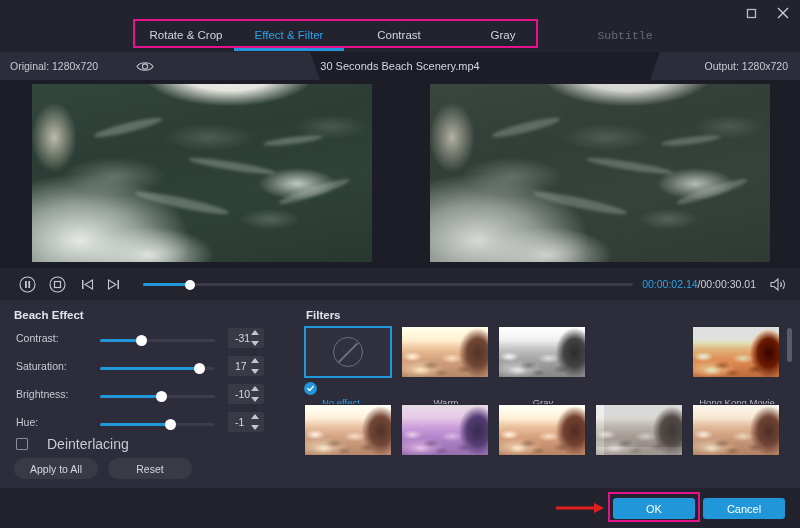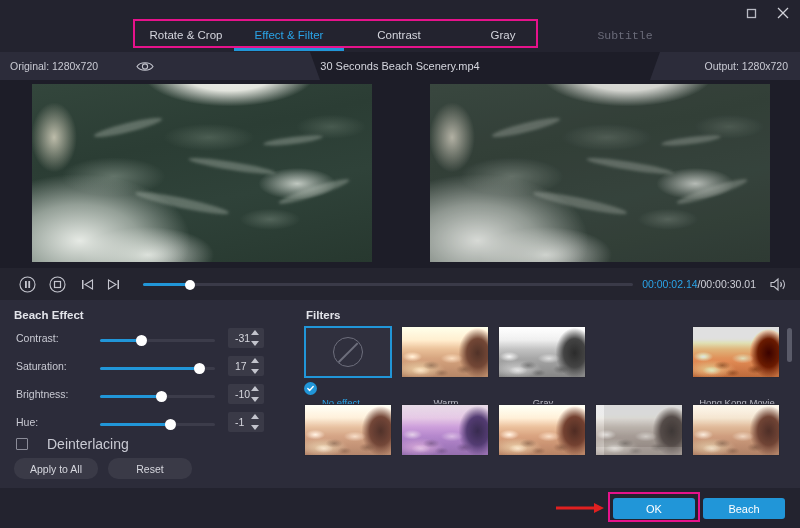--- a/index.html
+++ b/index.html
@@ -704,21 +704,21 @@
       </div>
 
       <div class="fscroll">
         <div class="thumb"></div>
       </div>
     </div>
   </div>
 
   <div class="footer">
     <div class="bbtn ok">OK</div>
-    <div class="bbtn cancel">Beach</div>
+    <div class="bbtn cancel">Cancel</div>
   </div>
   <div class="pink-box-ok"></div>
   <svg class="red-arrow" viewBox="0 0 48 10">
     <line x1="0" y1="5" x2="38" y2="5" stroke="#e02020" stroke-width="3"></line>
     <path d="M38 0 L48 5 L38 10 Z" fill="#e02020"></path>
   </svg>
 
 </div>
 
 </body></html>

